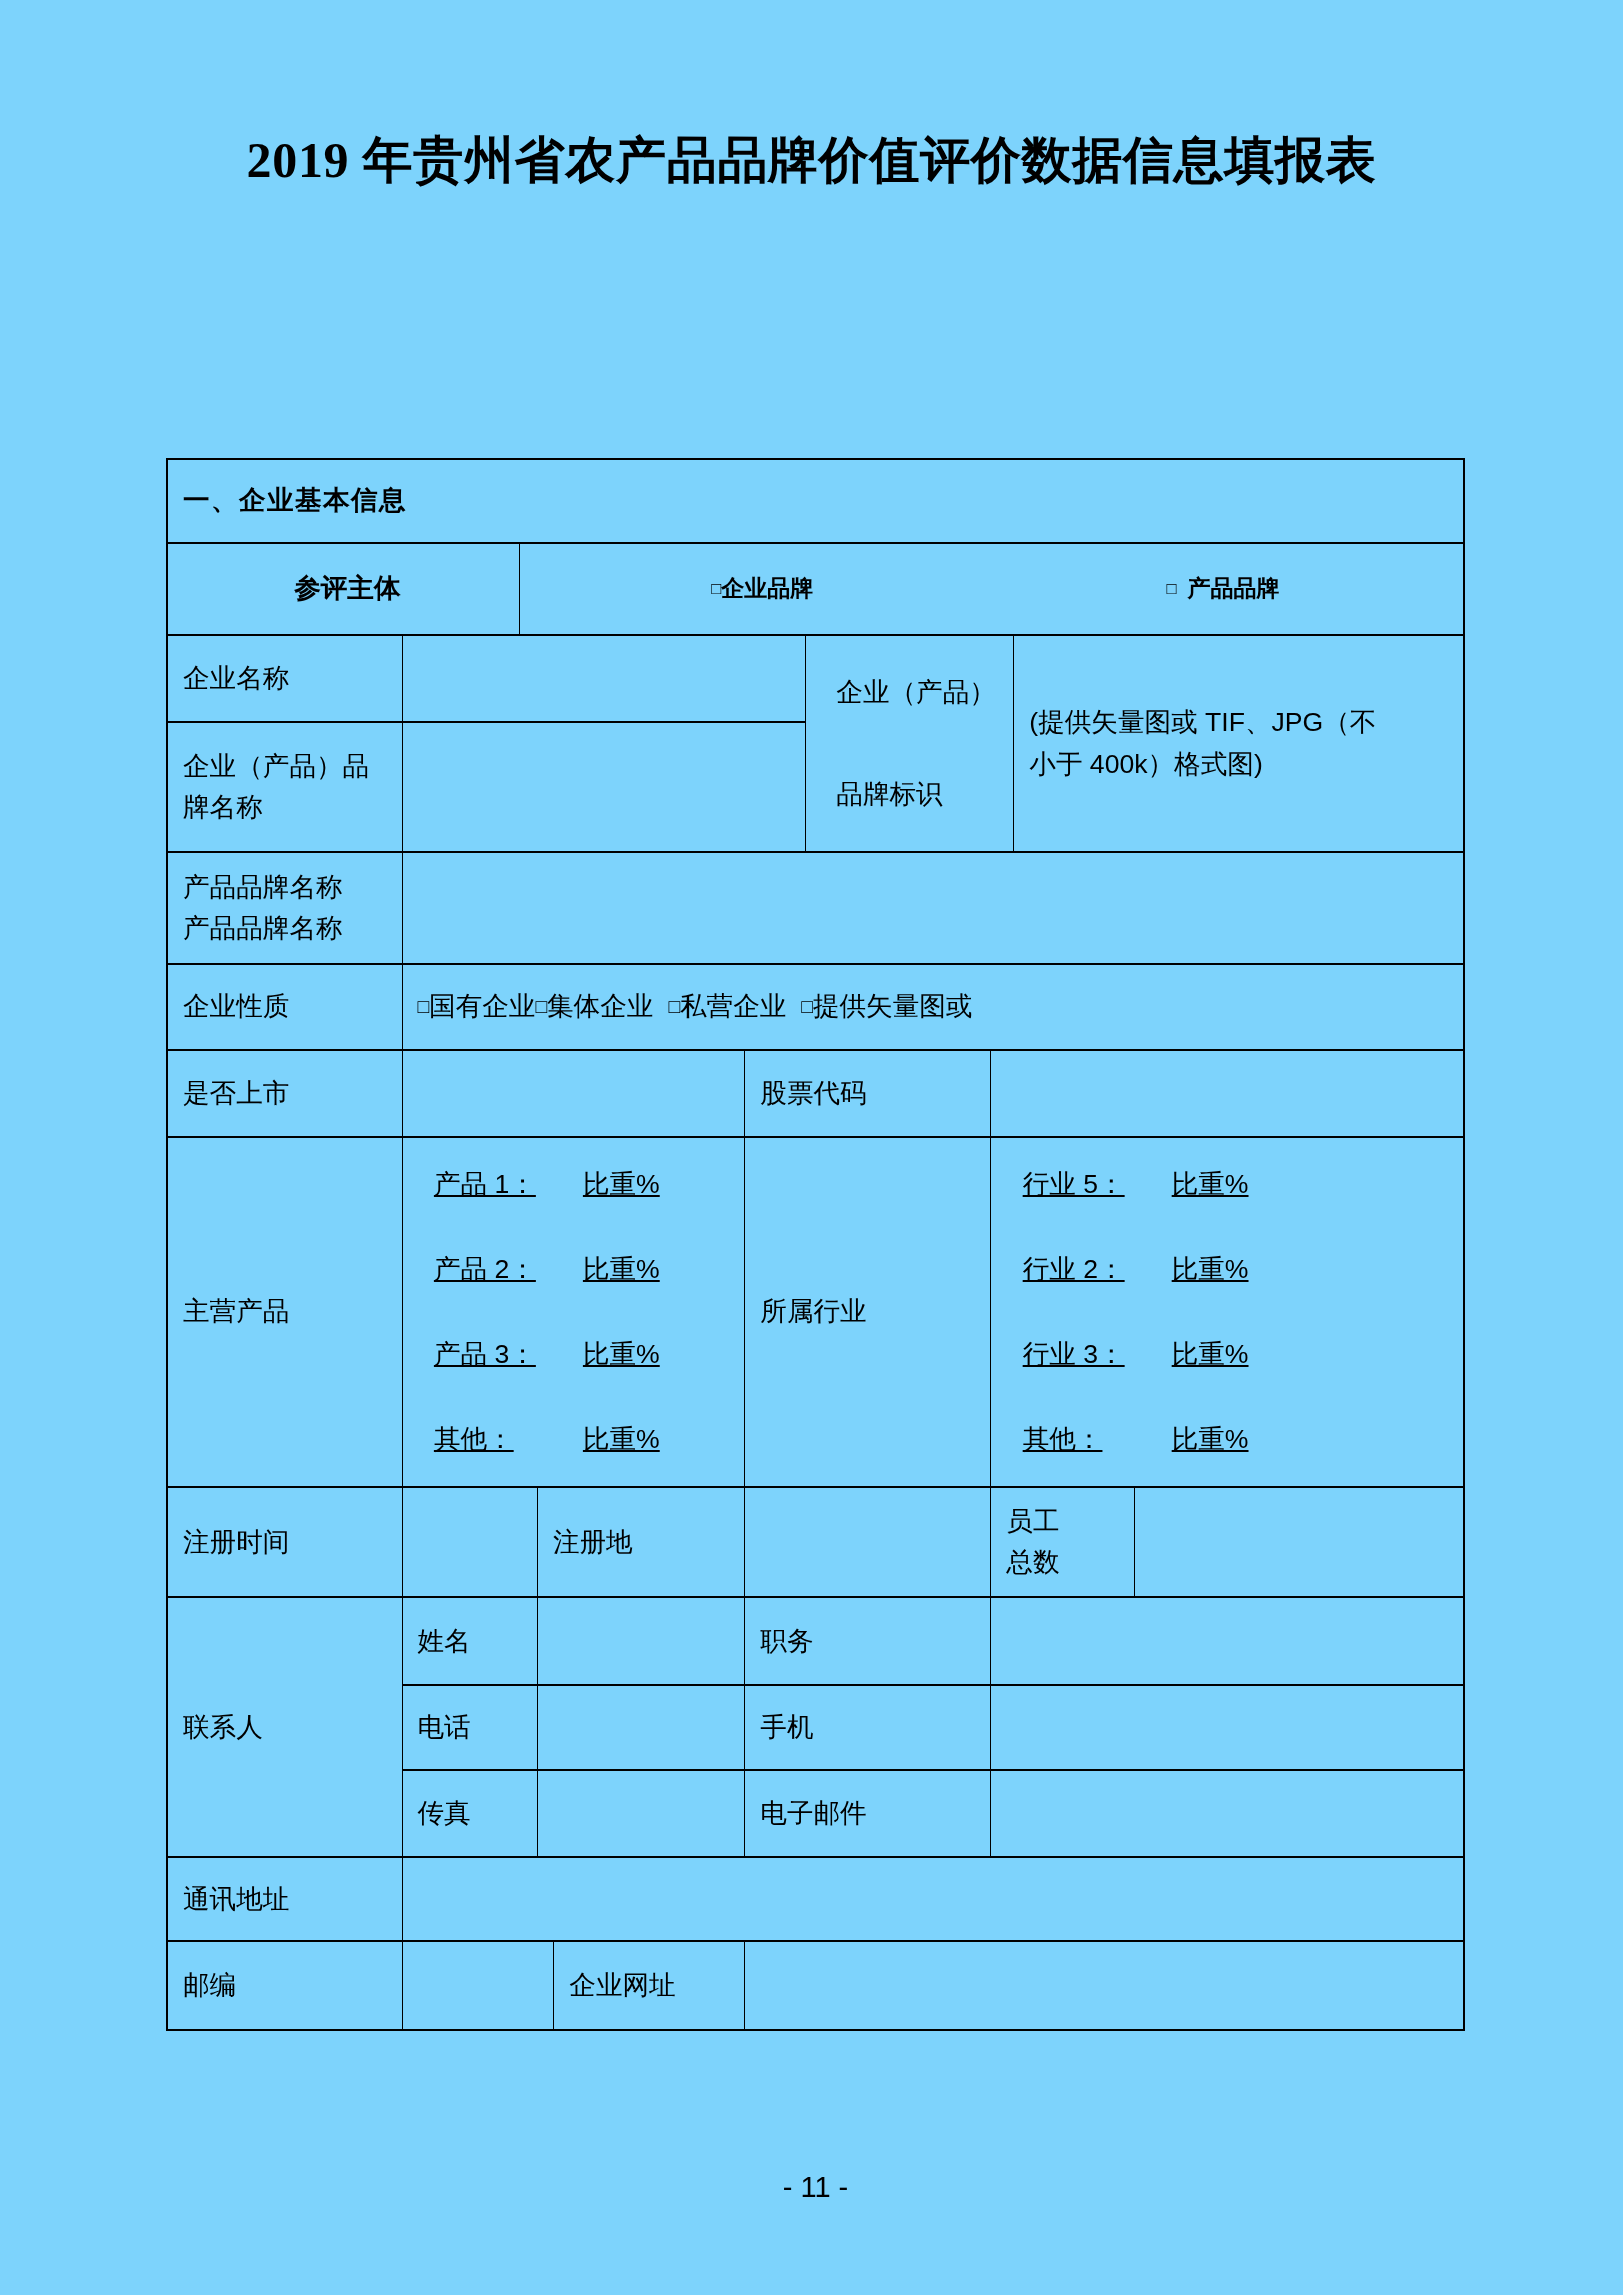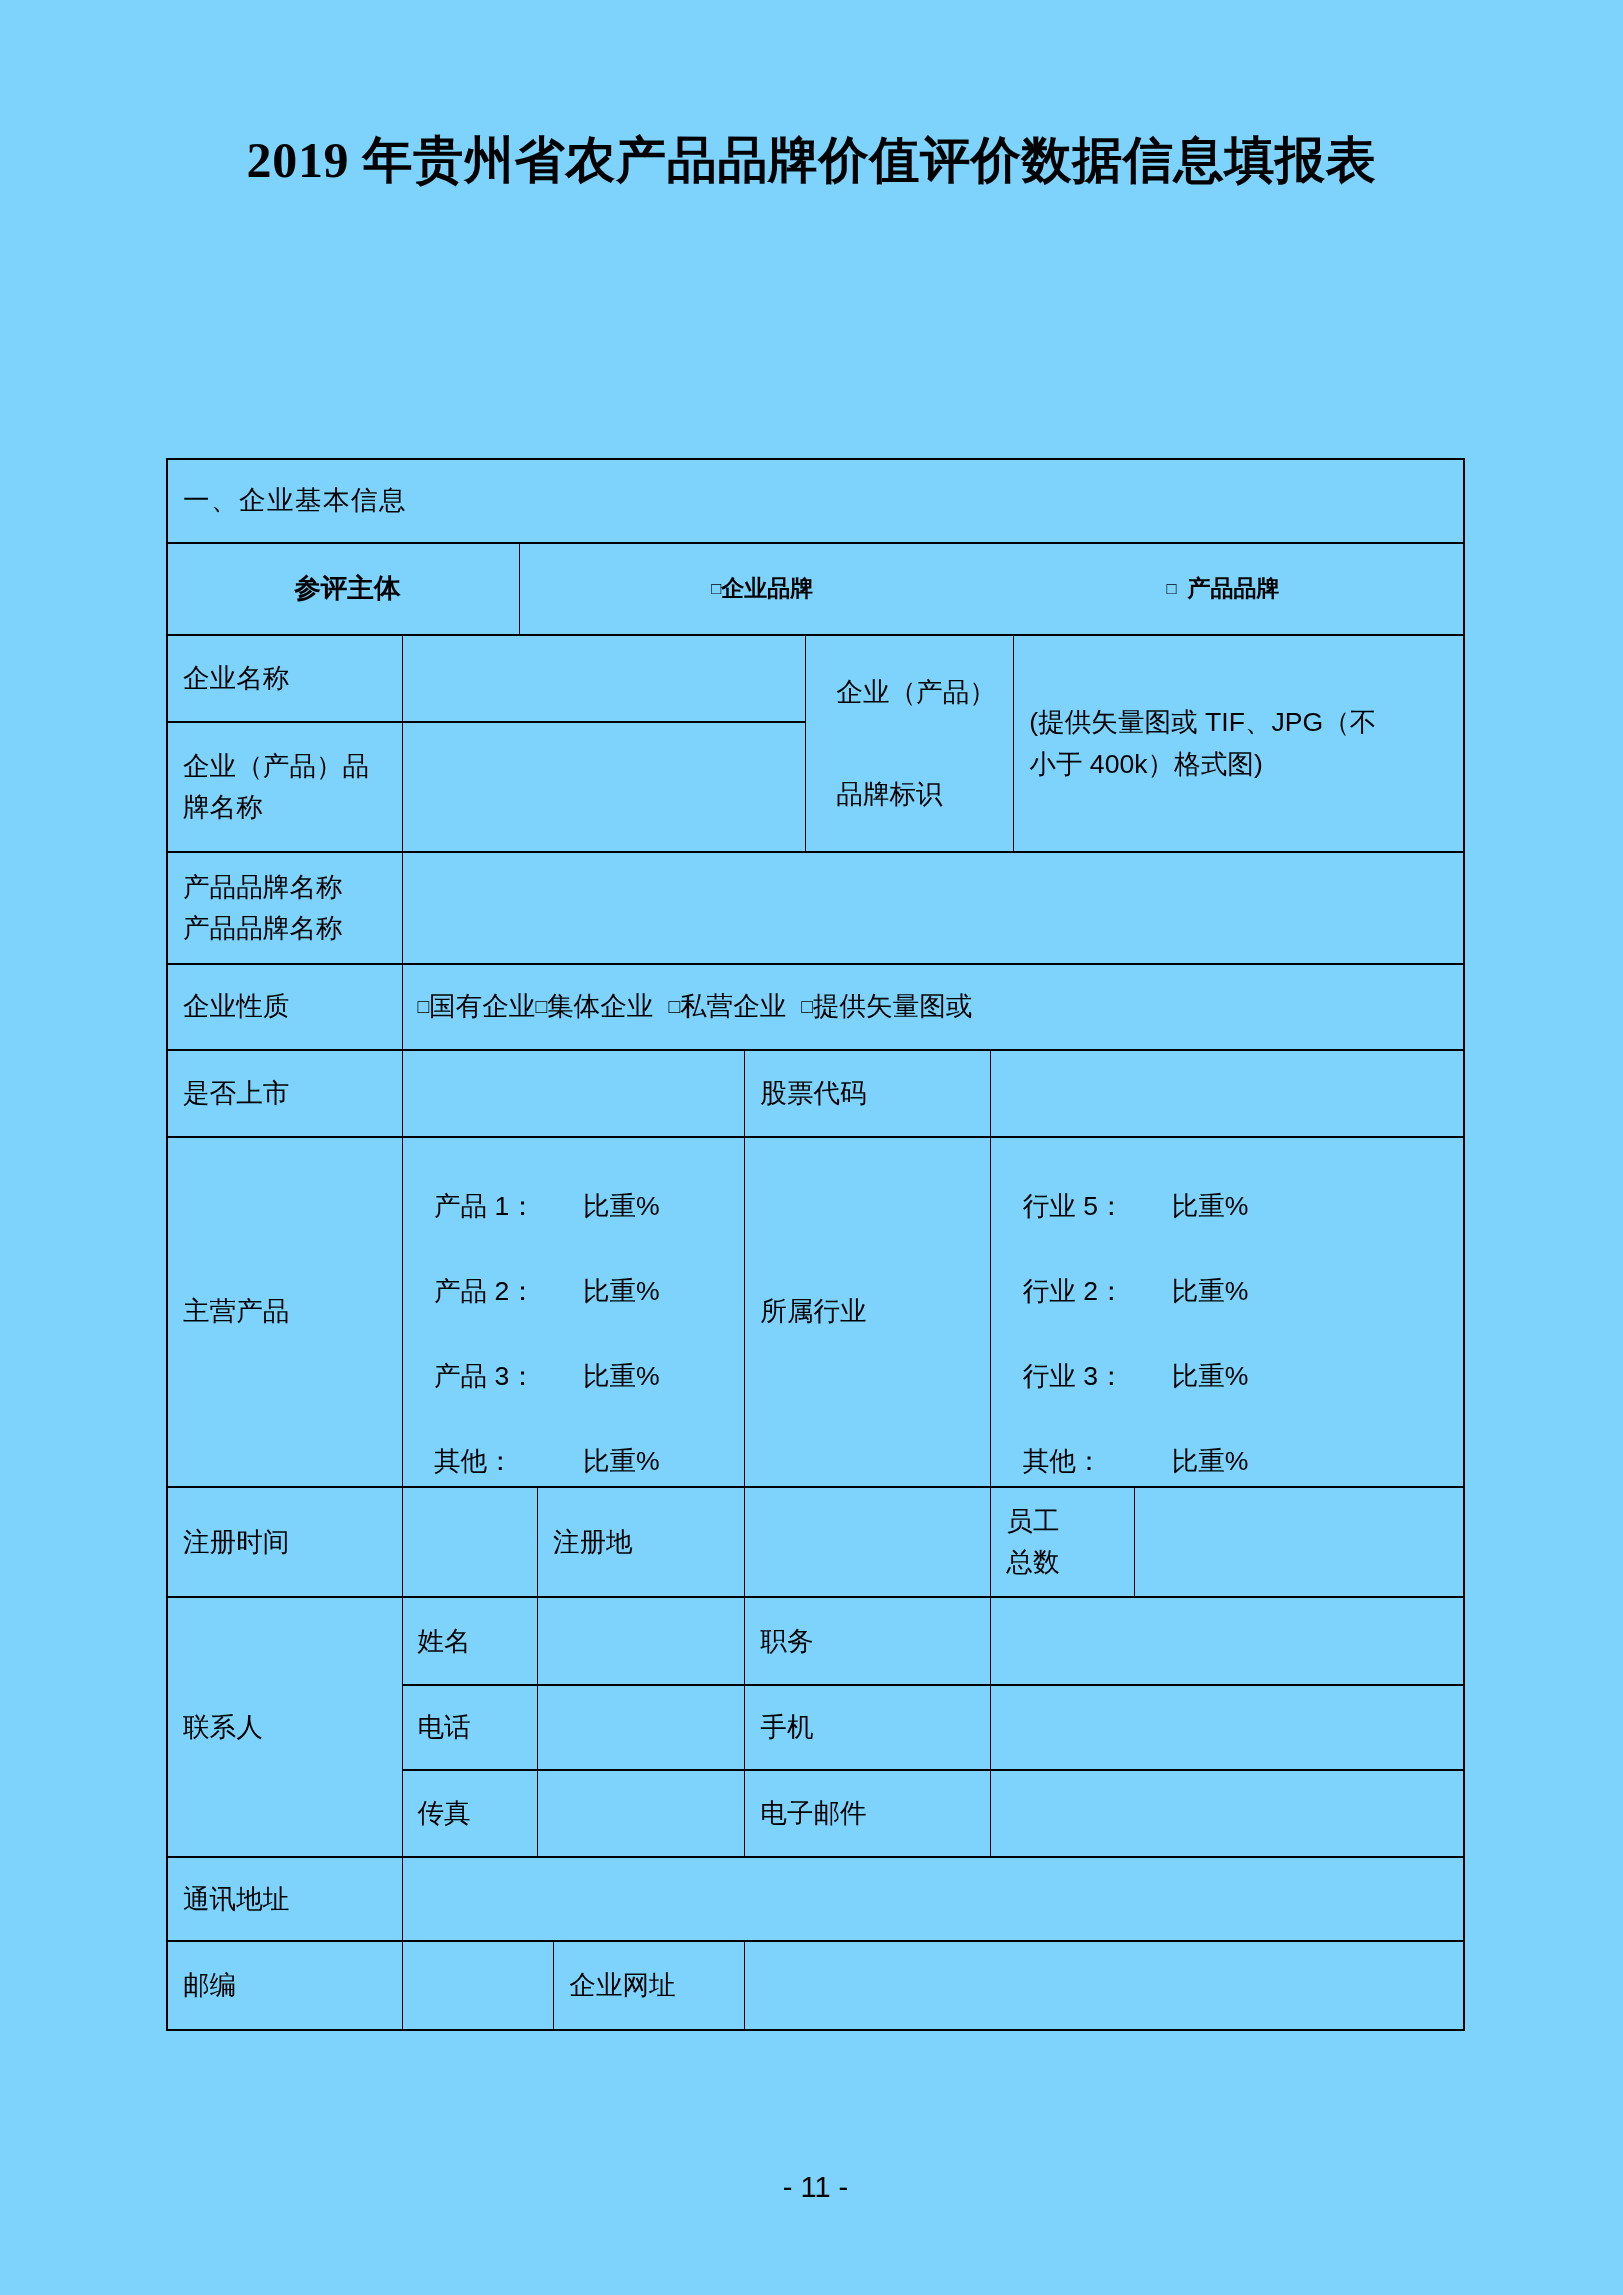--- a/index.html
+++ b/index.html
@@ -34,21 +34,21 @@
     border-width:2px 1.4px;
     vertical-align:middle;
     font-size:26.6px;
     line-height:1.55;
     padding:4.1px 6.8px 4.1px 15px;
     overflow:hidden;
     word-break:break-all;
   }
   td.sec{
     font-size:31px;
-    font-weight:400;
+    font-weight:700;
     padding-left:17.7px;
     letter-spacing:1.4px;
     border-radius:14px;
   }
   td.subject-label{
     font-size:35px;
     font-weight:700;
     text-align:center;
     padding:0;
   }
@@ -77,23 +77,24 @@
     height:205px;
     padding-left:15px;
   }
   td.note{
     vertical-align:top;
     padding:9.5px 16.4px 0 16.4px;
     line-height:1.88;
   }
   .kv{
     display:flex;
-    align-items:flex-end;
+    align-items:center;
     height:85px;
     padding-left:16.4px;
+    text-decoration:underline;
   }
   .kv .k{width:149px;flex:none;}
   td.listcell{padding:0;vertical-align:top;}
   .narrow{display:inline-block;width:60px;line-height:1.55;}
   .footer{
     position:absolute;
     top:2171px;left:4px;width:100%;
     text-align:center;
     font-size:29px;
   }

